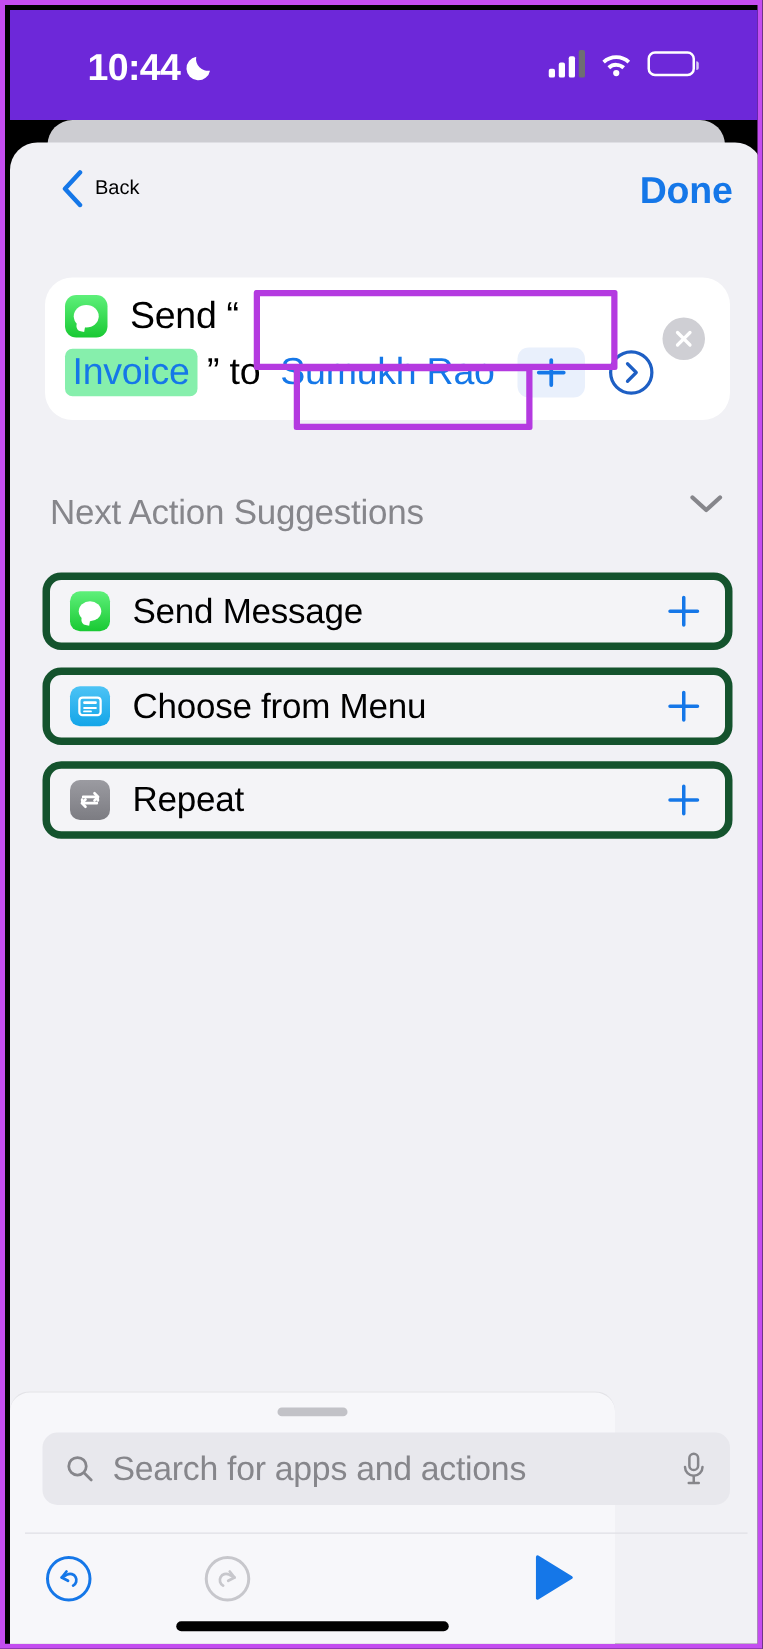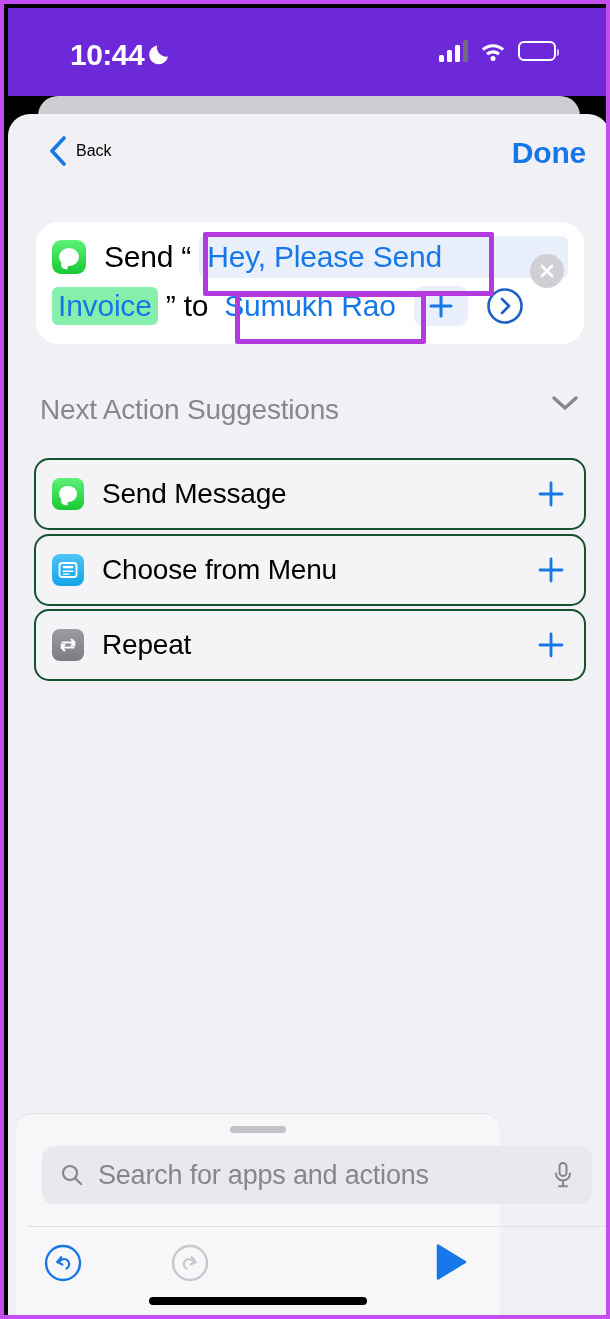--- a/index.html
+++ b/index.html
@@ -246,23 +246,23 @@
     letter-spacing: -0.2px;
   }
   #suggestions-collapse-icon {
     width: 30px; height: 18px;
     cursor: pointer;
   }
   .suggestion-row {
     position: absolute;
     left: 26px;
     width: 552px;
-    height: 72px;
+    height: 62px;
     background: #f4f4f7;
-    border: 2px solid #14532d;
+    border: 6px solid #14532d;
     border-radius: 15px;
     box-sizing: border-box;
     display: flex;
     align-items: center;
     padding: 0 20px 0 16px;
     cursor: pointer;
   }
   #suggestion-row-0 { top: 344px; }
   #suggestion-row-1 { top: 420px; }
   #suggestion-row-2 { top: 495px; }
@@ -285,21 +285,21 @@
   .sugg-add {
     width: 26px; height: 26px;
     cursor: pointer;
   }
   .icon-menu-bg { background: linear-gradient(180deg,#4cc3f5 0%,#13a5e8 100%); }
   .icon-repeat-bg { background: linear-gradient(180deg,#9b9ba1 0%,#7c7c82 100%); }
 
   
   #bottom-sheet {
     position: absolute;
-    left: 8px; bottom: 0;
+    left: 0; bottom: 0;
     width: 484px; height: 205px;
     background: #f7f7fa;
     border-top: 1px solid #e2e2e6;
     border-radius: 16px 16px 0 0;
   }
   #sheet-grabber {
     position: absolute;
     left: 50%; top: 12px;
     transform: translateX(-50%);
     width: 56px; height: 7px;
@@ -412,21 +412,20 @@
       <div id="done-button">Done</div>
     </div>
 
     <div id="action-card">
       <div class="card-line">
         <span id="app-icon-messages-card" class="msg-icon-bg">
           <span class="msg-bubble"></span>
         </span>
         <span class="word-black">Send</span>
         <span class="quote-mark">“</span>
-        <span id="text-field-token" class="token-plain">Hey, Please Send</span>
       </div>
       <div class="card-line" style="margin-top:8px">
         <span class="token">Invoice</span>
         <span class="quote-mark">”</span>
         <span class="word-black">to</span>
         <span class="token-plain" style="margin-left:12px">Sumukh Rao</span>
         <span id="add-param-button">
           <svg style="width:26px;height:26px" viewBox="0 0 26 26">
             <path d="M13 3v20M3 13h20" stroke="#1577e8" stroke-width="3" stroke-linecap="round"></path>
           </svg>

